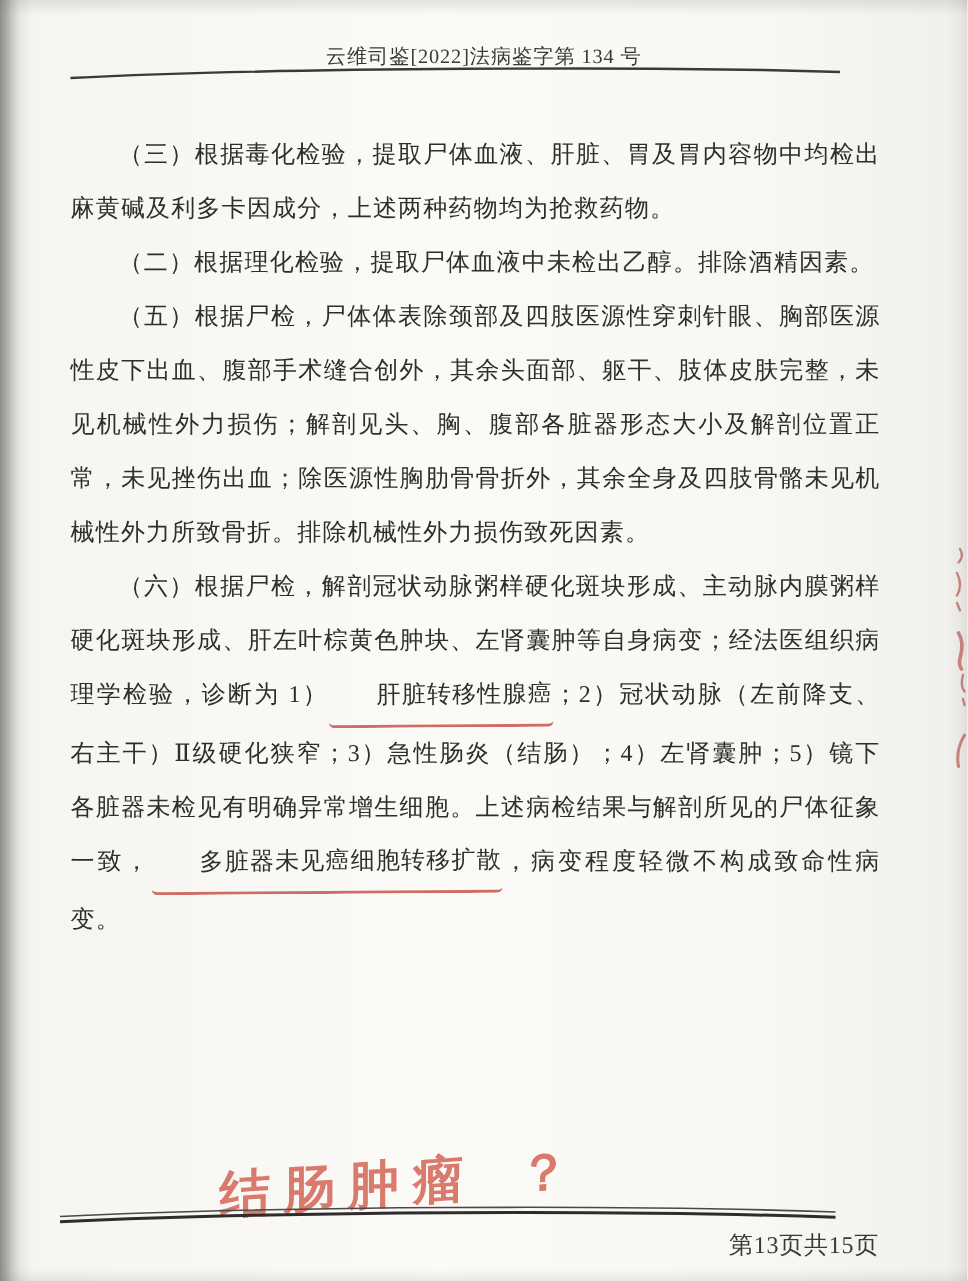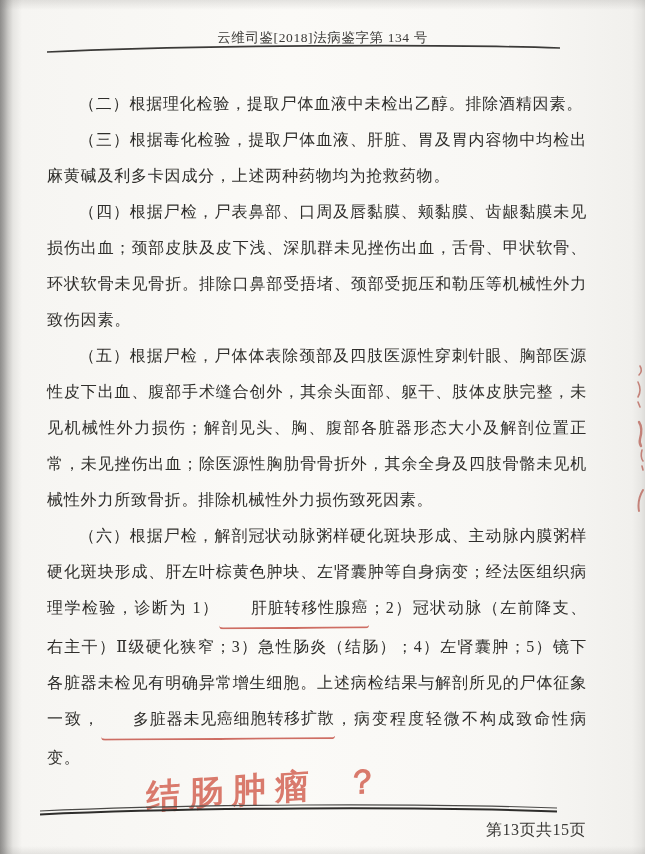--- a/index.html
+++ b/index.html
@@ -67,30 +67,29 @@
 
   .margin-marks { position: absolute; right: 0; top: 352px; }
 </style>
 </head>
 <body>
 
 <div class="paper"></div>
 <div class="paper-top-shade"></div>
 <div class="paper-bottom-shade"></div>
 
-<div class="doc-header">云维司鉴[2018]法病鉴字第 134 号</div>
+<div class="doc-header">云维司鉴[2022]法病鉴字第 134 号</div>
 
 <svg class="header-rule" width="520" height="14" viewBox="0 0 520 14">
   <path d="M 3 10 C 140 3, 400 2, 516 6" stroke="#3b3a38" stroke-width="1.6" fill="none"></path>
 </svg>
 
 <div class="doc-body">
+    <p class="para"><span>（三）根据毒化检验，提取尸体血液、肝脏、胃及胃内容物中均检出麻黄碱及利多卡因成分，上述两种药物均为抢救药物。</span></p>
     <p class="para"><span>（二）根据理化检验，提取尸体血液中未检出乙醇。排除酒精因素。</span></p>
-    <p class="para"><span>（三）根据毒化检验，提取尸体血液、肝脏、胃及胃内容物中均检出麻黄碱及利多卡因成分，上述两种药物均为抢救药物。</span></p>
-    <p class="para"><span>（四）根据尸检，尸表鼻部、口周及唇黏膜、颊黏膜、齿龈黏膜未见损伤出血；颈部皮肤及皮下浅、深肌群未见挫伤出血，舌骨、甲状软骨、环状软骨未见骨折。排除口鼻部受捂堵、颈部受扼压和勒压等机械性外力致伤因素。</span></p>
     <p class="para"><span>（五）根据尸检，尸体体表除颈部及四肢医源性穿刺针眼、胸部医源性皮下出血、腹部手术缝合创外，其余头面部、躯干、肢体皮肤完整，未见机械性外力损伤；解剖见头、胸、腹部各脏器形态大小及解剖位置正常，未见挫伤出血；除医源性胸肋骨骨折外，其余全身及四肢骨骼未见机械性外力所致骨折。排除机械性外力损伤致死因素。</span></p>
     <p class="para"><span>（六）根据尸检，解剖冠状动脉粥样硬化斑块形成、主动脉内膜粥样硬化斑块形成、肝左叶棕黄色肿块、左肾囊肿等自身病变；经法医组织病理学检验，诊断为 1）</span><span class="red-underline">肝脏转移性腺癌</span><span>；2）冠状动脉（左前降支、右主干）Ⅱ级硬化狭窄；3）急性肠炎（结肠）；4）左肾囊肿；5）镜下各脏器未检见有明确异常增生细胞。上述病检结果与解剖所见的尸体征象一致，</span><span class="red-underline">多脏器未见癌细胞转移扩散</span><span>，病变程度轻微不构成致命性病变。</span></p>
   </div>
 
 <div class="handwritten-note">结肠肿瘤 ？</div>
 
 <svg class="margin-marks" width="20" height="180" viewBox="0 0 20 180">
   <g stroke="#b5574c" stroke-width="1.6" fill="none" stroke-linecap="round" opacity=".7">
     <path d="M 15 14 q 3 5 -1 9"></path>
     <path d="M 13 30 q 4 8 0 15 m 0 5 l 2 5"></path>

